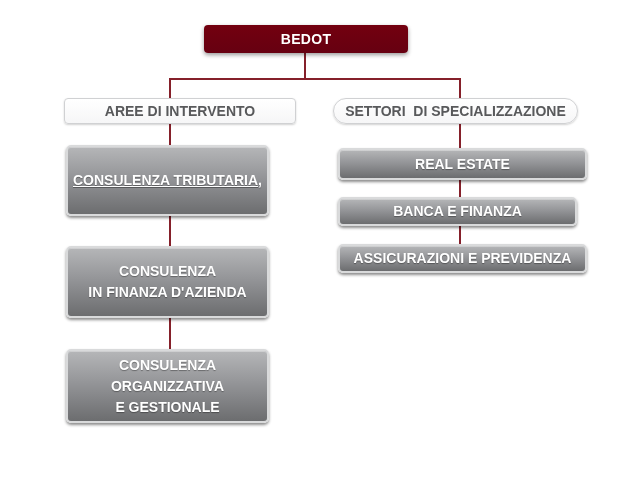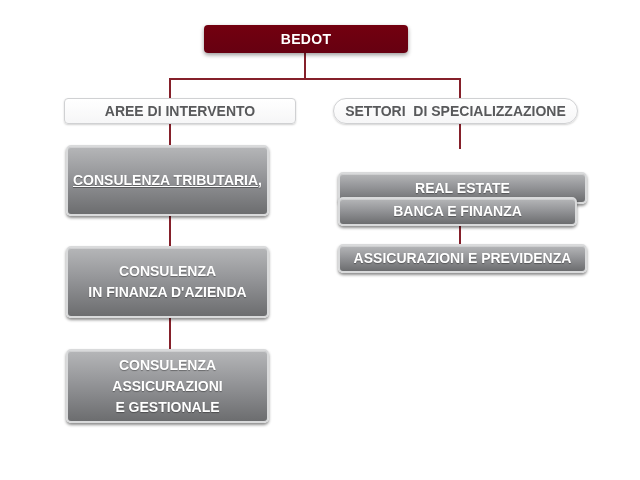--- a/index.html
+++ b/index.html
@@ -76,21 +76,21 @@
     color: var(--node-text, #ffffff);
     font-size: 14px;
     font-weight: bold;
     line-height: 21px;
     text-shadow: 0 1px 1px rgba(0,0,0,0.35);
     flex-direction: column;
   }
   .n-l1 { left: 66px;  top: 145px; width: 203px; height: 71px; text-decoration: underline; }
   .n-l2 { left: 66px;  top: 246px; width: 203px; height: 72px; }
   .n-l3 { left: 66px;  top: 349px; width: 203px; height: 74px; }
-  .n-r1 { left: 338px; top: 148px; width: 249px; height: 32px; margin-top: 24px; }
+  .n-r1 { left: 338px; top: 148px; width: 249px; height: 32px; }
   .n-r2 { left: 338px; top: 197px; width: 239px; height: 29px; }
   .n-r3 { left: 338px; top: 244px; width: 249px; height: 29px; }
   .node .line { display: block; }
 </style>
 </head>
 <body>
 
 <div class="canvas">
 
   <div class="conn c-root-v"></div>
@@ -117,21 +117,21 @@
 
   <div class="box node n-l1">
     <span class="line">CONSULENZA TRIBUTARIA,</span>
   </div>
   <div class="box node n-l2">
     <span class="line">CONSULENZA</span>
     <span class="line">IN FINANZA D'AZIENDA</span>
   </div>
   <div class="box node n-l3">
     <span class="line">CONSULENZA</span>
-    <span class="line">ASSICURAZIONI</span>
+    <span class="line">ORGANIZZATIVA</span>
     <span class="line">E GESTIONALE</span>
   </div>
 
   <div class="box node n-r1">
     <span class="line">REAL ESTATE</span>
   </div>
   <div class="box node n-r2">
     <span class="line">BANCA E FINANZA</span>
   </div>
   <div class="box node n-r3">

